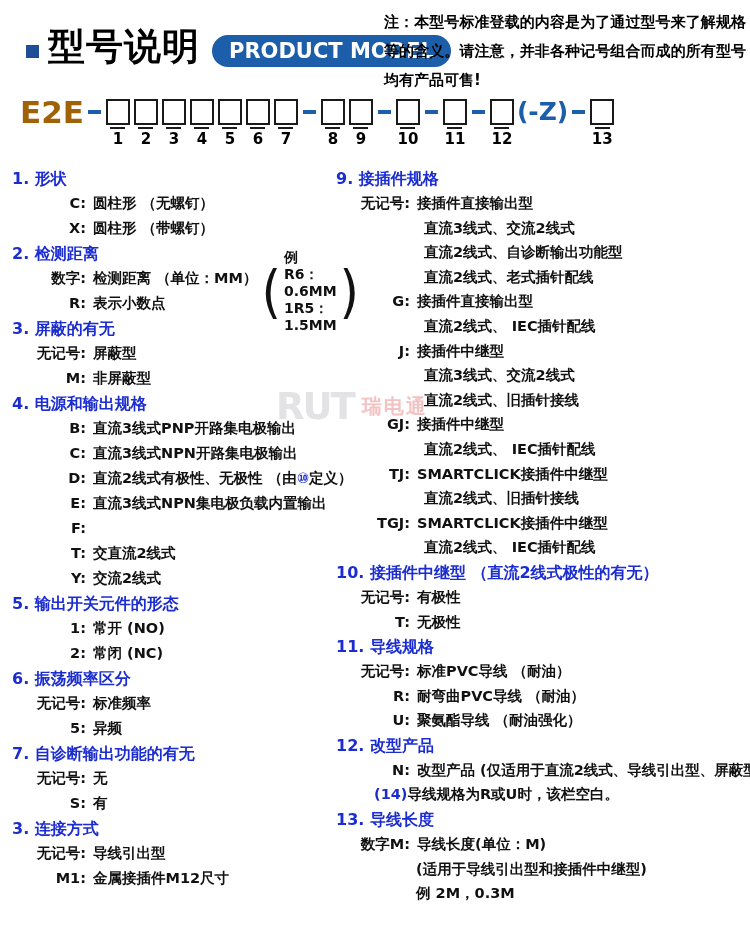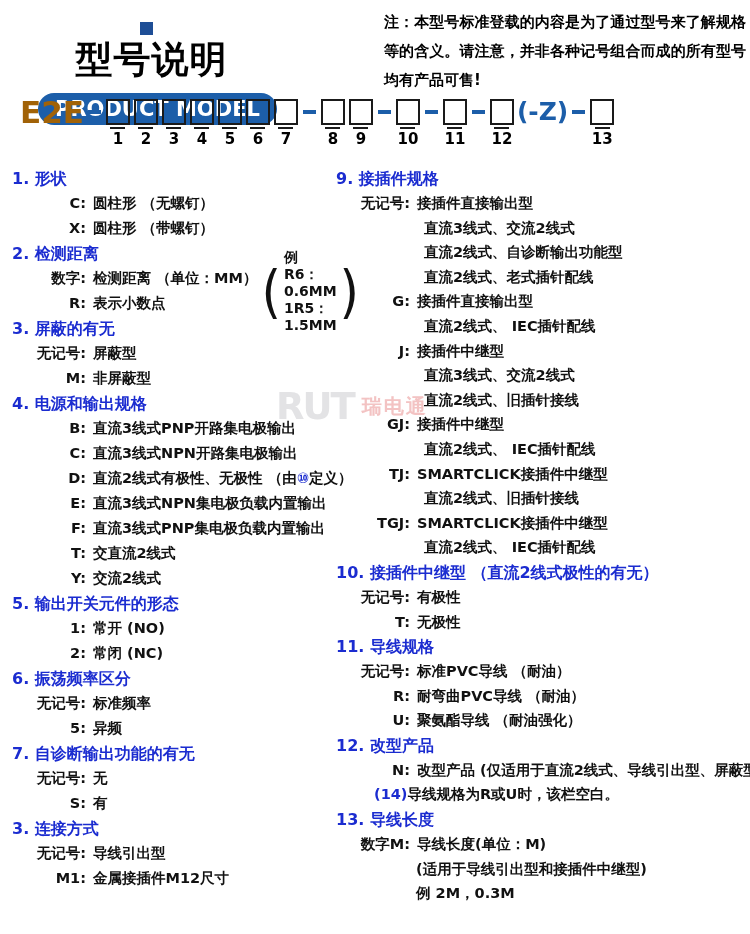--- a/index.html
+++ b/index.html
@@ -1,20 +1,20 @@
 <!DOCTYPE html>
 <html><head>
 <meta charset="utf-8">
 <style>
   html,body{margin:0;padding:0;background:#fff;}
   .page{position:relative;width:750px;height:934px;background:#fff;overflow:hidden;
         font-family:"DejaVu Sans","Liberation Sans",sans-serif;color:#111;}
 
   
-  .header-title{position:absolute;left:26px;top:14px;display:flex;align-items:center;flex-direction:column;}
+  .header-title{position:absolute;left:26px;top:22px;display:flex;align-items:center;}
   .bullet{width:13px;height:13px;background:#1e4e96;margin-right:9px;margin-top:8px;}
   .title{font-size:37px;font-weight:900;letter-spacing:1px;margin:0;color:#000;}
   .badge{margin-left:12px;background:#1c5ea9;color:#fff;font-size:21px;font-weight:700;
          padding:4px 17px;border-radius:19px;margin-top:8px;white-space:nowrap;}
   .note{position:absolute;left:384px;top:8px;width:362px;font-size:15px;font-weight:700;
         line-height:29px;color:#000;text-align:justify;}
 
   
   .model{position:absolute;left:20px;top:99px;display:flex;align-items:flex-start;}
   .mprefix{font-size:31px;font-weight:800;color:#a16207;line-height:26px;margin-right:1px;}
@@ -201,21 +201,20 @@
       <div class="row">
           <span class="k">D:</span>
           <span class="v"><span>直流2线式有极性、无极性 （由</span><span class="blue">⑩</span><span>定义）</span></span>
         </div>
       <div class="row">
           <span class="k">E:</span>
           <span class="v">直流3线式NPN集电极负载内置输出</span>
         </div>
       <div class="row">
           <span class="k">F:</span>
-          <span class="v">直流3线式PNP集电极负载内置输出</span>
         </div>
       <div class="row">
           <span class="k">T:</span>
           <span class="v">交直流2线式</span>
         </div>
       <div class="row">
           <span class="k">Y:</span>
           <span class="v">交流2线式</span>
         </div>
 

